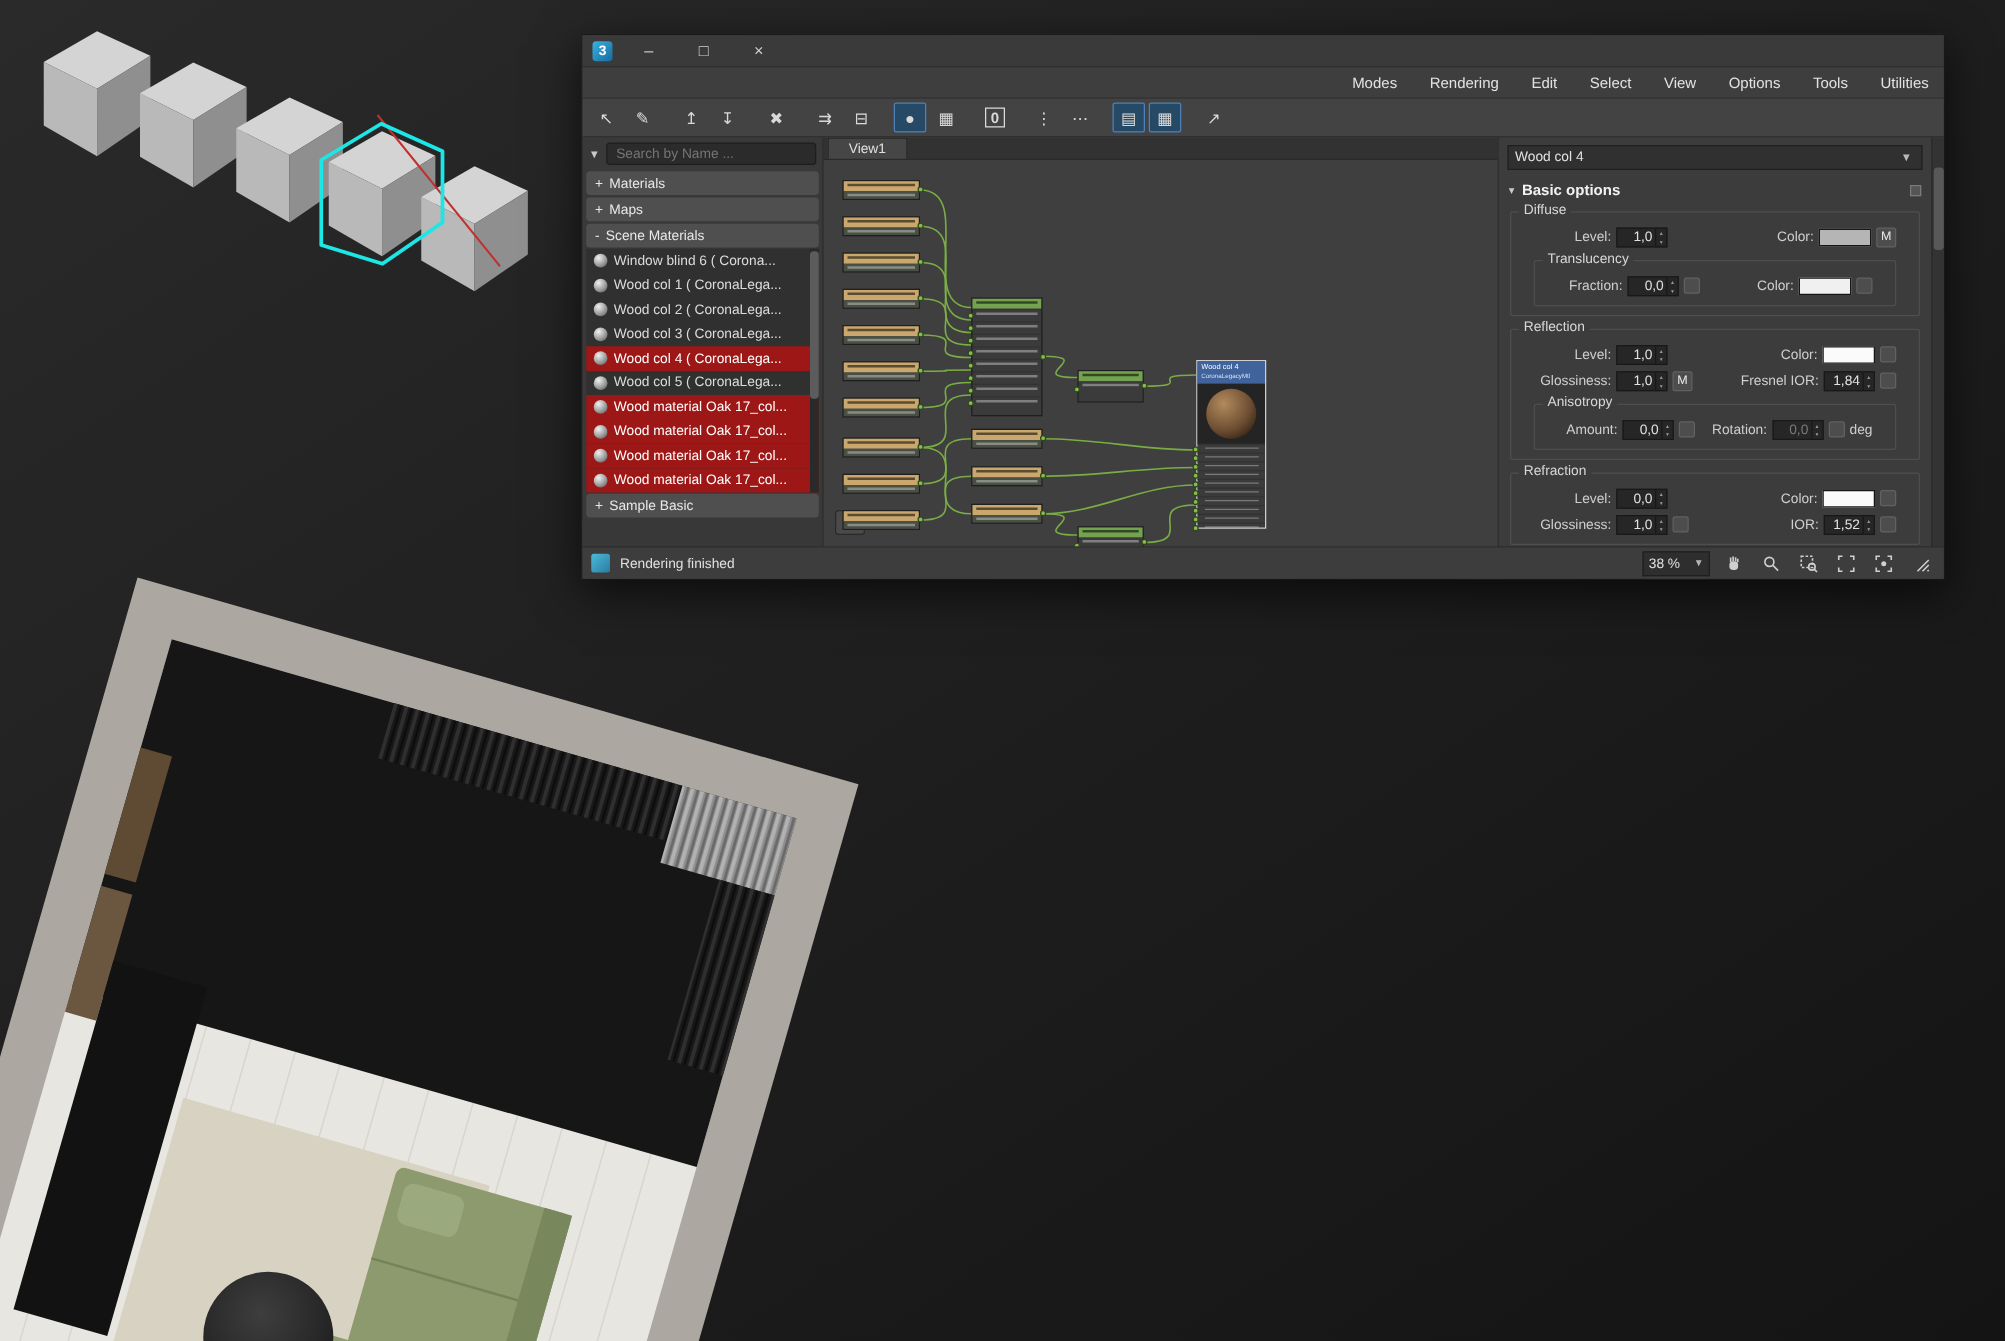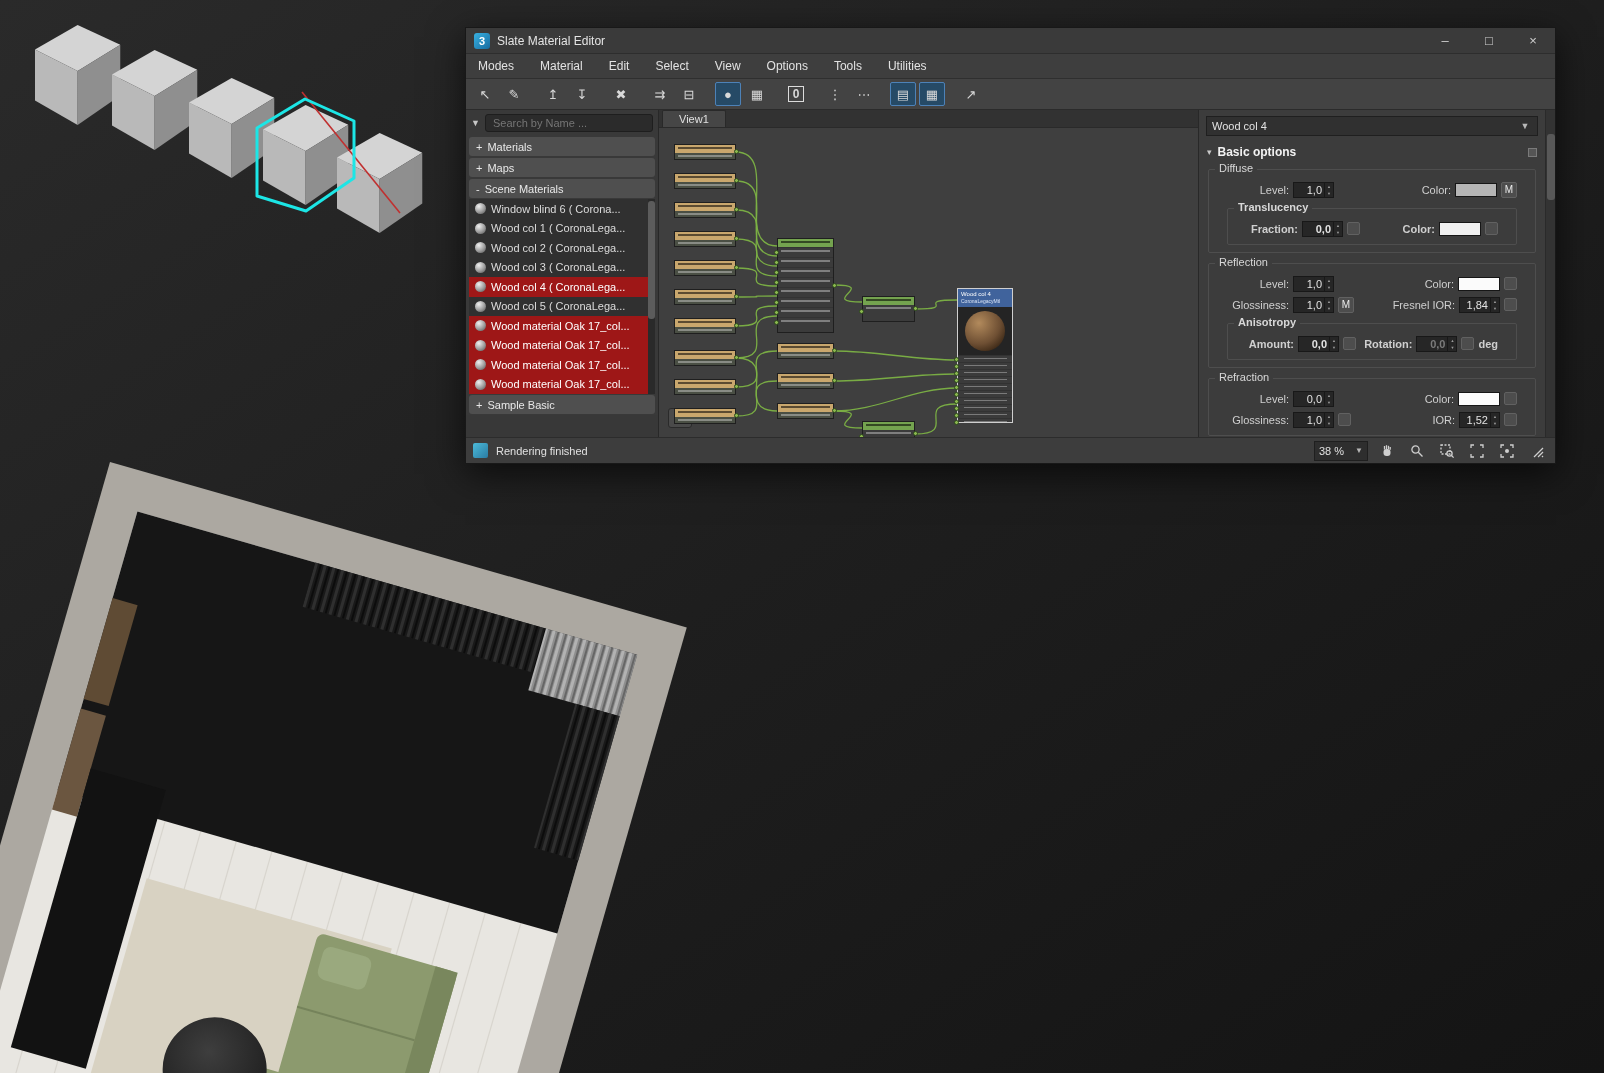--- a/index.html
+++ b/index.html
@@ -16,21 +16,21 @@
   .titlebar { height:26px; background:#3a3a3a; display:flex; align-items:center;
     padding-left:8px; border-bottom:1px solid #2d2d2d; flex:none; }
   .app-icon { width:16px; height:16px; border-radius:3px; color:#fff; font-size:11px; font-weight:bold;
     display:flex; align-items:center; justify-content:center; margin-right:7px;
     background:linear-gradient(135deg,#38b2e2,#176a9f); flex:none; }
   .title-text { color:#e4e4e4; font-size:12px; flex:1; }
   .win-btns { display:flex; height:100%; }
   .win-btn { width:44px; display:flex; align-items:center; justify-content:center; color:#cfcfcf; font-size:13px; }
 
   .menubar { height:25px; background:#3e3e3e; display:flex; align-items:center; padding:0 12px;
-    gap:26px; border-bottom:1px solid #2f2f2f; flex:none; }
+    gap:26px; border-bottom:1px solid #2f2f2f; flex:none;justify-content:flex-end; }
   .menu-item { color:#e2e2e2; font-size:12px; }
 
   .toolbar { height:31px; background:#434343; display:flex; align-items:center; padding:0 6px;
     gap:3px; border-bottom:1px solid #2b2b2b; flex:none; }
   .tool { width:26px; height:24px; border:1px solid transparent; border-radius:2px; display:flex;
     align-items:center; justify-content:center; color:#d9d9d9; font-size:13px; }
   .tool.active { background:#264a66; border-color:#4d82b8; }
   .tool.boxed span { border:1px solid #dcdcdc; padding:0 4px; font-weight:bold; font-size:12px; line-height:14px; }
   .tsep { width:7px; flex:none; }
 
@@ -95,21 +95,21 @@
   .param-scroll { width:10px; background:#333; border-left:1px solid #2a2a2a; position:relative; flex:none; }
   .param-thumb { position:absolute; top:24px; left:1px; width:8px; height:66px; background:#585858; border-radius:3px; }
   .selector { height:20px; background:#303030; border:1px solid #1f1f1f; display:flex; align-items:center; padding:0 5px; }
   .selector-text { flex:1; font-size:11px; color:#e2e2e2; }
   .selector-arrow { width:14px; text-align:center; color:#b8b8b8; font-size:9px; }
   .rollout-hdr { display:flex; align-items:center; margin:9px 1px 4px; gap:6px; }
   .rollout-tri { color:#c9c9c9; font-size:9px; }
   .rollout-title { font-weight:bold; color:#f2f2f2; font-size:12px; flex:1; }
   .rollout-grip { width:9px; height:9px; border:1px solid #7a7a7a; background:#555; }
   .pgroup { border:1px solid #4e4e4e; border-radius:2px; margin:10px 2px 6px; padding:9px 18px 5px; position:relative; }
-  .pgroup.sub { margin:8px 0 2px;font-weight:bold; }
+  .pgroup.sub { margin:8px 0 2px; }
   .pgroup-label { position:absolute; top:-8px; left:6px; background:#3c3c3c; padding:0 4px; font-size:11px; color:#d8d8d8; }
   .prow { display:flex; align-items:center; height:21px; gap:4px; font-size:11px; color:#cfcfcf; }
   .plabel { text-align:right; flex:none; }
   .spacer { flex:1; }
   .spin { width:41px; height:16px; background:#262626; border:1px solid #181818; display:flex; align-items:stretch; flex:none; }
   .spin .val { flex:1; text-align:right; padding:1px 2px 0 0; font-size:11px; color:#e2e2e2; }
   .spin.disabled .val { color:#7b7b7b; }
   .spin .arrows { width:9px; display:flex; flex-direction:column; border-left:1px solid #181818; }
   .spin .arrows i { flex:1; display:flex; align-items:center; justify-content:center; font-size:4px; color:#9a9a9a; font-style:normal; }
   .swatch { width:42px; height:14px; border:1px solid #161616; flex:none; }
@@ -210,31 +210,30 @@
   </g>
 
   <line x1="302" y1="92" x2="400" y2="213" stroke="#c03030" stroke-width="1.6"></line>
   <polygon points="257,128 305,99 354,121 354,178 306,211 257,196" fill="none" stroke="#1ce6e6" stroke-width="3" stroke-linejoin="round"></polygon>
 </svg>
 
 <div class="mat-window">
 
   <div class="titlebar">
     <div class="app-icon">3</div>
-    <div class="title-text">Slate Material Editor</div>
     <div class="win-btns">
       <div class="win-btn">–</div>
       <div class="win-btn">□</div>
       <div class="win-btn">×</div>
     </div>
   </div>
 
   <div class="menubar">
       <div class="menu-item">Modes</div>
-      <div class="menu-item">Material</div>
+      <div class="menu-item">Rendering</div>
       <div class="menu-item">Edit</div>
       <div class="menu-item">Select</div>
       <div class="menu-item">View</div>
       <div class="menu-item">Options</div>
       <div class="menu-item">Tools</div>
       <div class="menu-item">Utilities</div>
     </div>
 
   <div class="toolbar">
       <div class="tool">

